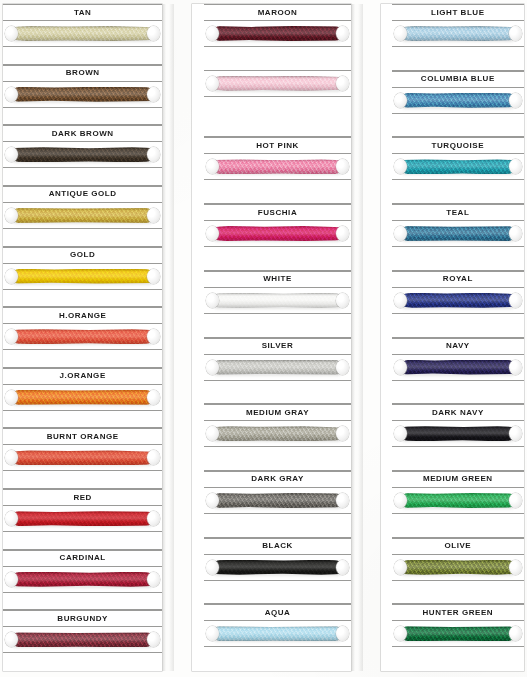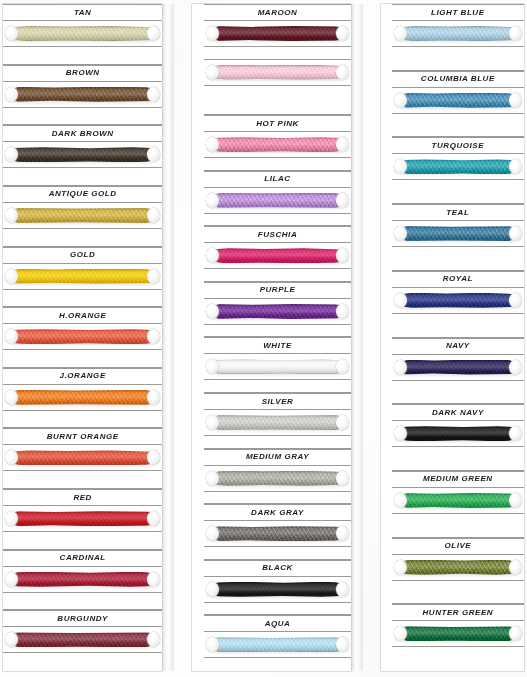--- a/index.html
+++ b/index.html
@@ -34,21 +34,20 @@
   }
 
   
   #columns {
     position: absolute;
     inset: 0;
     display: flex;
     padding: 4px 3px 6px 3px;
     box-sizing: border-box;
     gap: 16px;
-    font-style: italic;
   }
   .column {
     position: relative;
     display: flex;
     flex-direction: column;
     box-sizing: border-box;
   }
   .col-0 { width: 183px; padding-right: 12px; }
   .col-1 { width: 183px; padding-right: 12px; padding-left: 14px; }
   .col-2 { width: 155px; padding-left: 13px; }
@@ -424,54 +423,26 @@
             <div class="lace-shadow"></div>
             <div class="cord wave-c" style="background: rgb(239, 127, 166);"></div>
             <div class="aglet left"></div>
             <div class="aglet right"></div>
           </div>
         </div>
         <div class="spacer-row"></div>
       </div>
       <div class="cell">
         <div class="label-row">
-          <span class="lbl">LILAC</span>
-        </div>
-        <div class="swatch-row">
-          <div class="lace">
-            <div class="lace-shadow"></div>
-            <div class="cord wave-d" style="background: rgb(184, 132, 216);"></div>
-            <div class="aglet left"></div>
-            <div class="aglet right"></div>
-          </div>
-        </div>
-        <div class="spacer-row"></div>
-      </div>
-      <div class="cell">
-        <div class="label-row">
           <span class="lbl">FUSCHIA</span>
         </div>
         <div class="swatch-row">
           <div class="lace">
             <div class="lace-shadow"></div>
             <div class="cord wave-a" style="background: rgb(216, 27, 96);"></div>
-            <div class="aglet left"></div>
-            <div class="aglet right"></div>
-          </div>
-        </div>
-        <div class="spacer-row"></div>
-      </div>
-      <div class="cell">
-        <div class="label-row">
-          <span class="lbl">PURPLE</span>
-        </div>
-        <div class="swatch-row">
-          <div class="lace">
-            <div class="lace-shadow"></div>
-            <div class="cord wave-b" style="background: rgb(105, 38, 143);"></div>
             <div class="aglet left"></div>
             <div class="aglet right"></div>
           </div>
         </div>
         <div class="spacer-row"></div>
       </div>
       <div class="cell">
         <div class="label-row">
           <span class="lbl">WHITE</span>
         </div>

